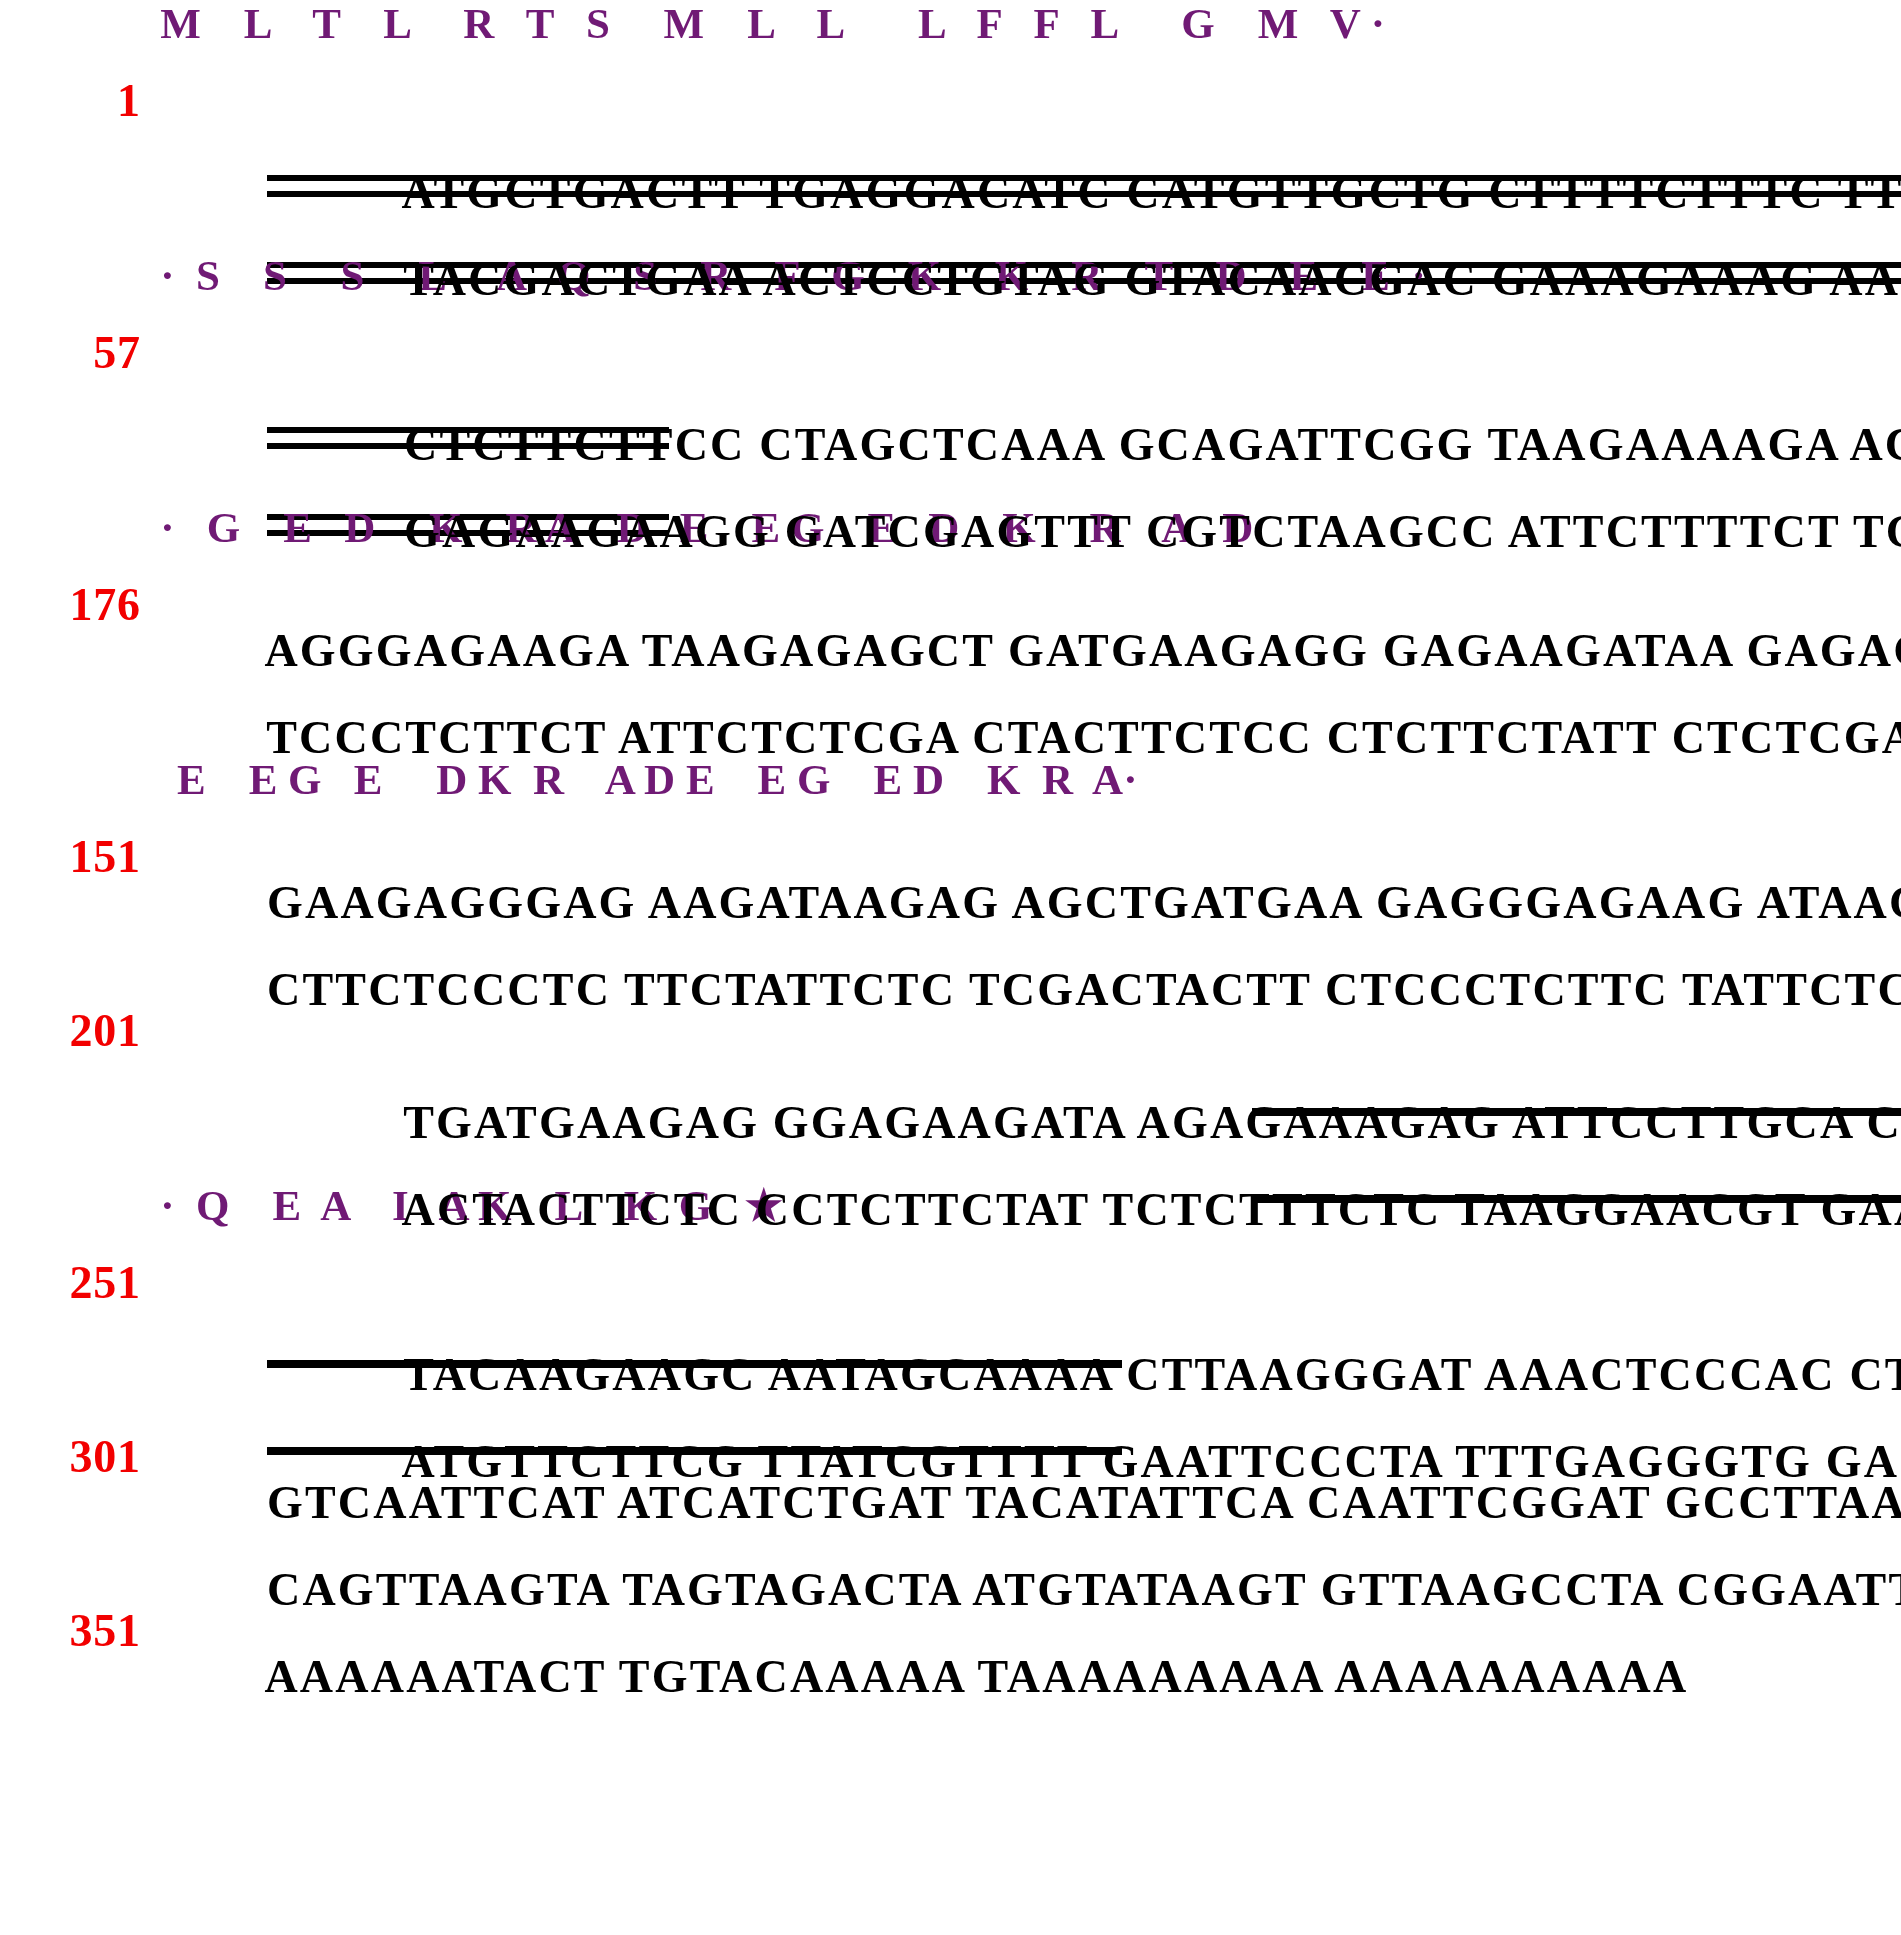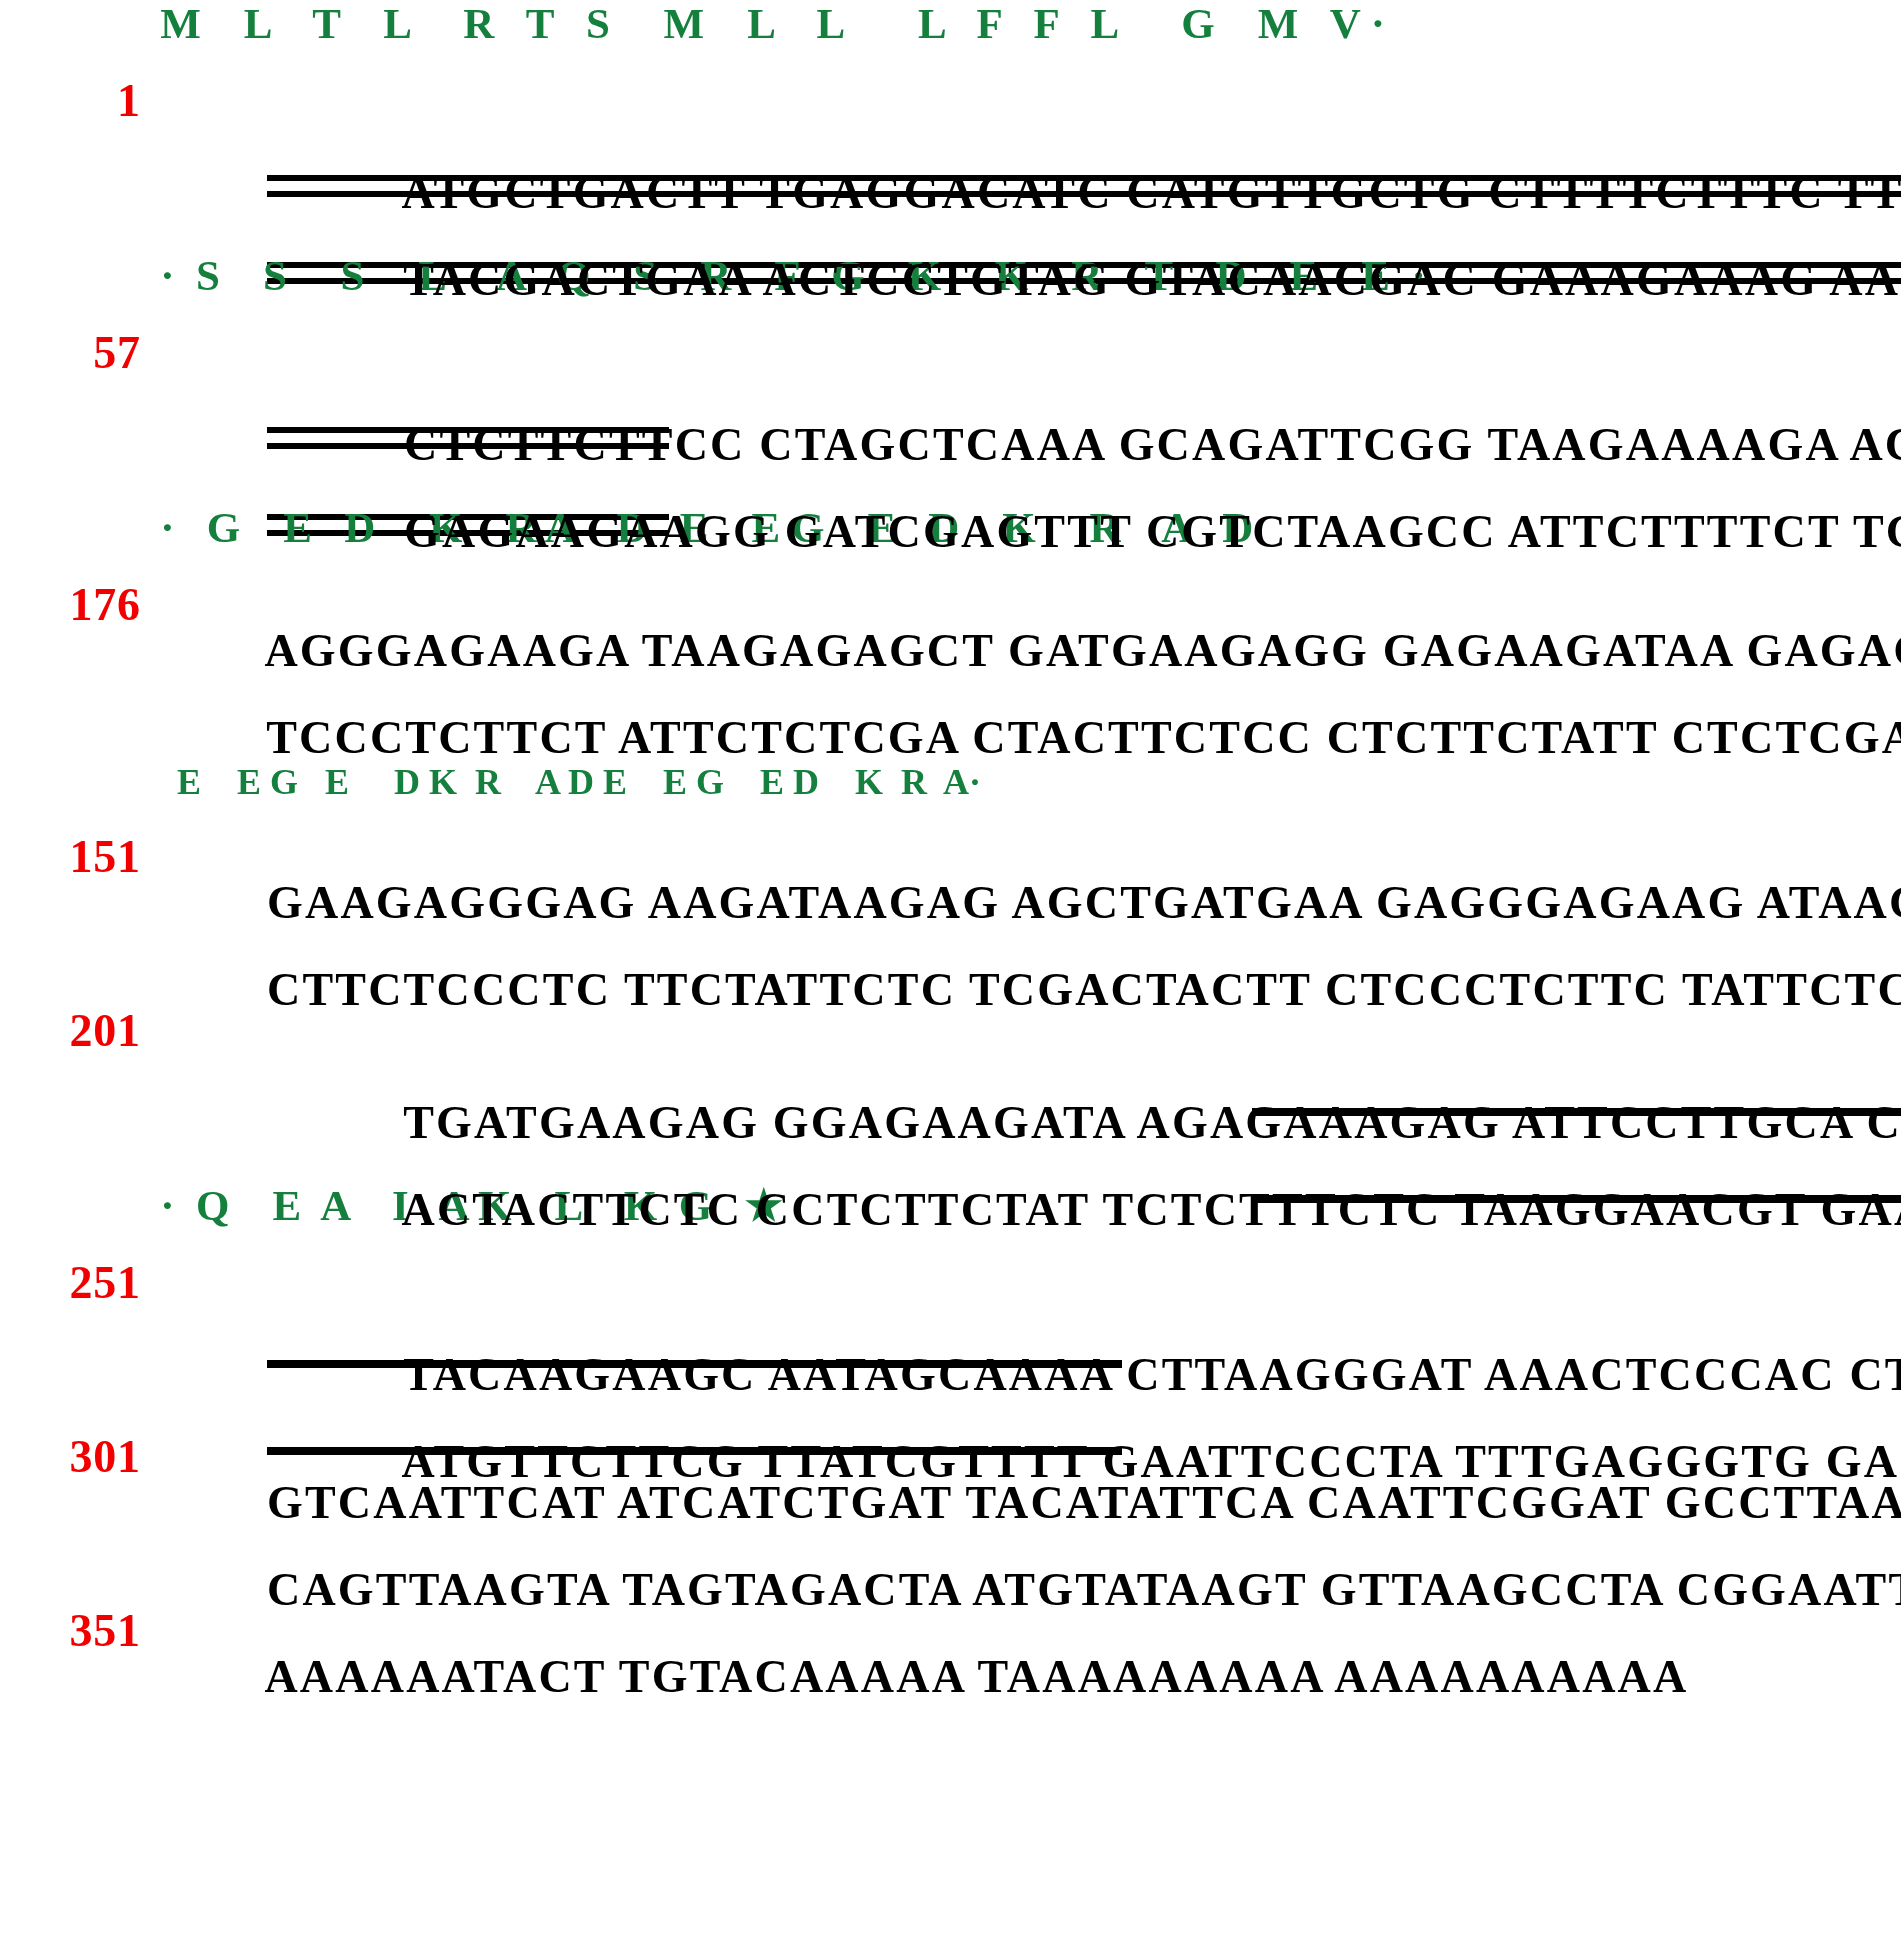--- a/index.html
+++ b/index.html
@@ -60,21 +60,21 @@
   
   .aarow {
     height: 78px;
     align-items: baseline;
   }
   .aacol {
     flex: 1 1 auto;
     font-size: 43px;
     line-height: 1;
     font-weight: bold;
-    color: #15803d;
+    color: #701a75;
     white-space: pre;
     letter-spacing: 1.4px;
     padding-left: 4.2px;
   }
 
   
   .ulwrap { position: relative; display: inline-block; }
   .bar {
     position: absolute;
     left: 0;
@@ -161,21 +161,21 @@
       <div class="numcol blank">.</div>
       <div class="seqcol">
         <span class="seqtext">TCCCTCTTCT ATTCTCTCGA CTACTTCTCC CTCTTCTATT CTCTCGACTA</span>
       </div>
     </div>
   </div>
 
   <div class="block">
     <div class="row aarow">
       <div class="numcol blank">.</div>
-      <div class="aacol" style="letter-spacing:0;font-size:36px;padding-left:21px">E    E G   E     D K  R    A D E    E G    E D    K  R  A·</div>
+      <div class="aacol" style="letter-spacing:0;font-size:43px;padding-left:21px">E    E G   E     D K  R    A D E    E G    E D    K  R  A·</div>
     </div>
     <div class="row">
       <div class="numcol">151</div>
       <div class="seqcol">
         <span class="seqtext">GAAGAGGGAG AAGATAAGAG AGCTGATGAA GAGGGAGAAG ATAAGAGAGC</span>
       </div>
     </div>
     <div class="row">
       <div class="numcol blank">.</div>
       <div class="seqcol">

